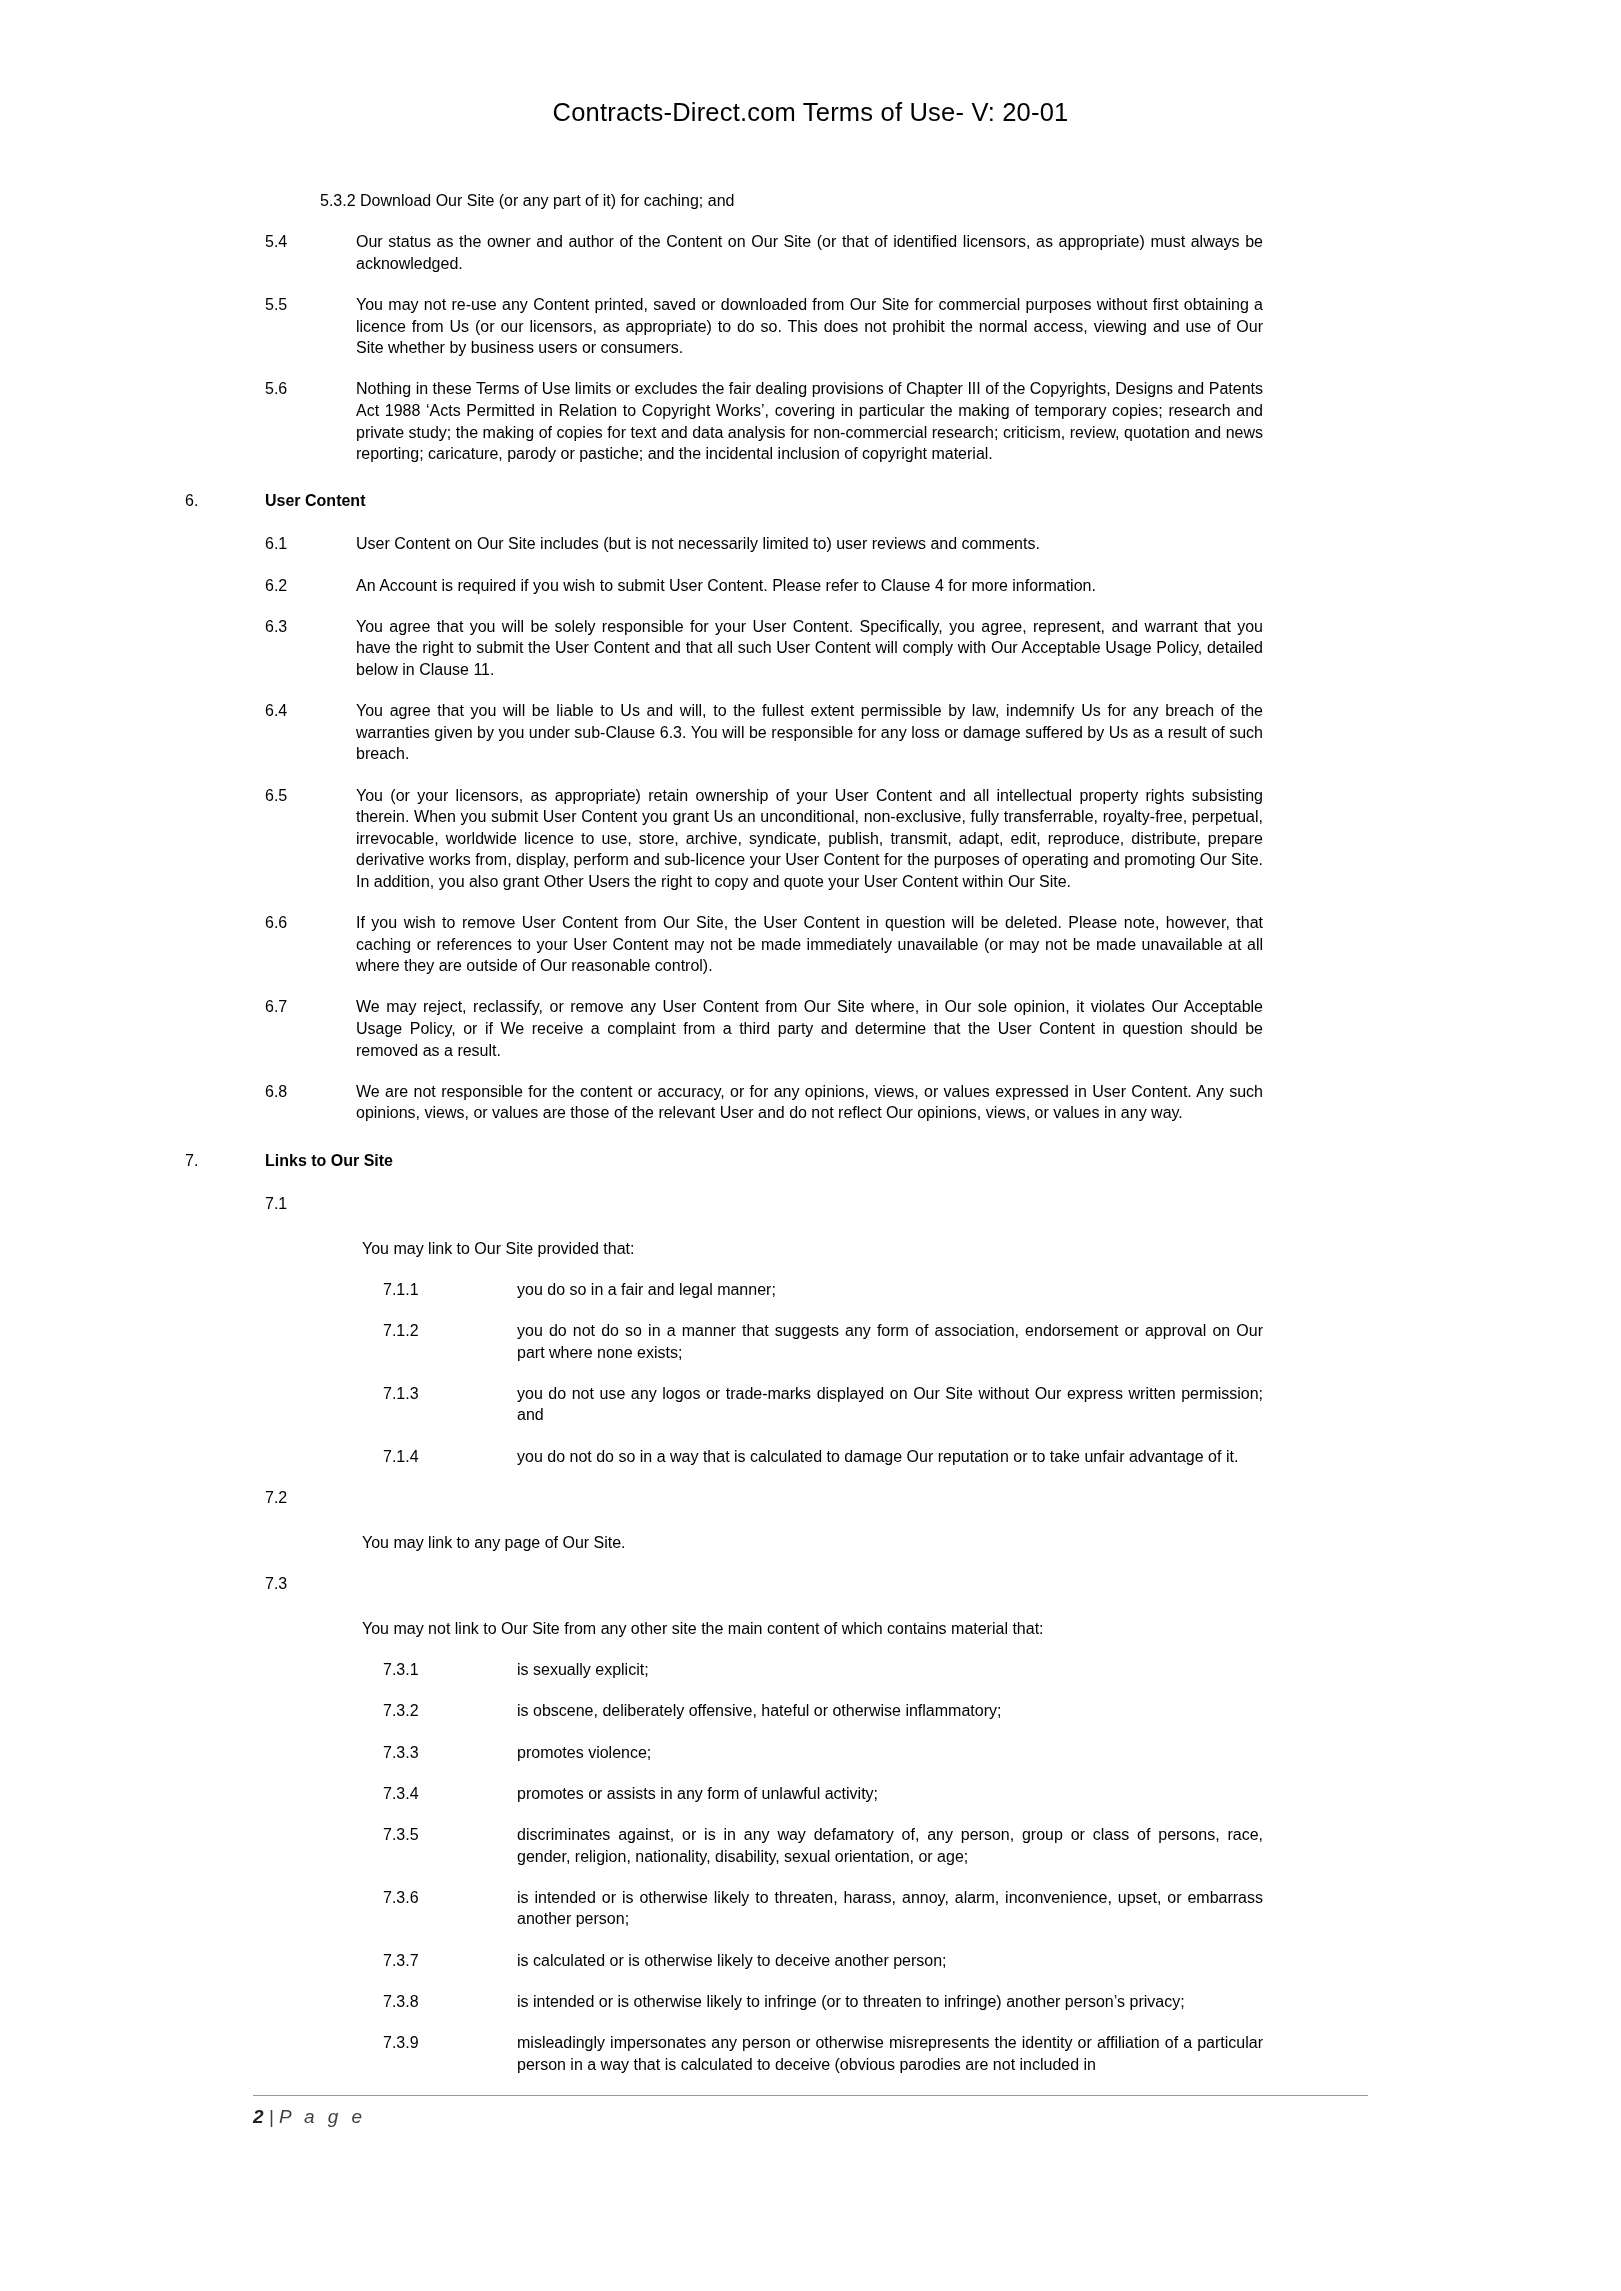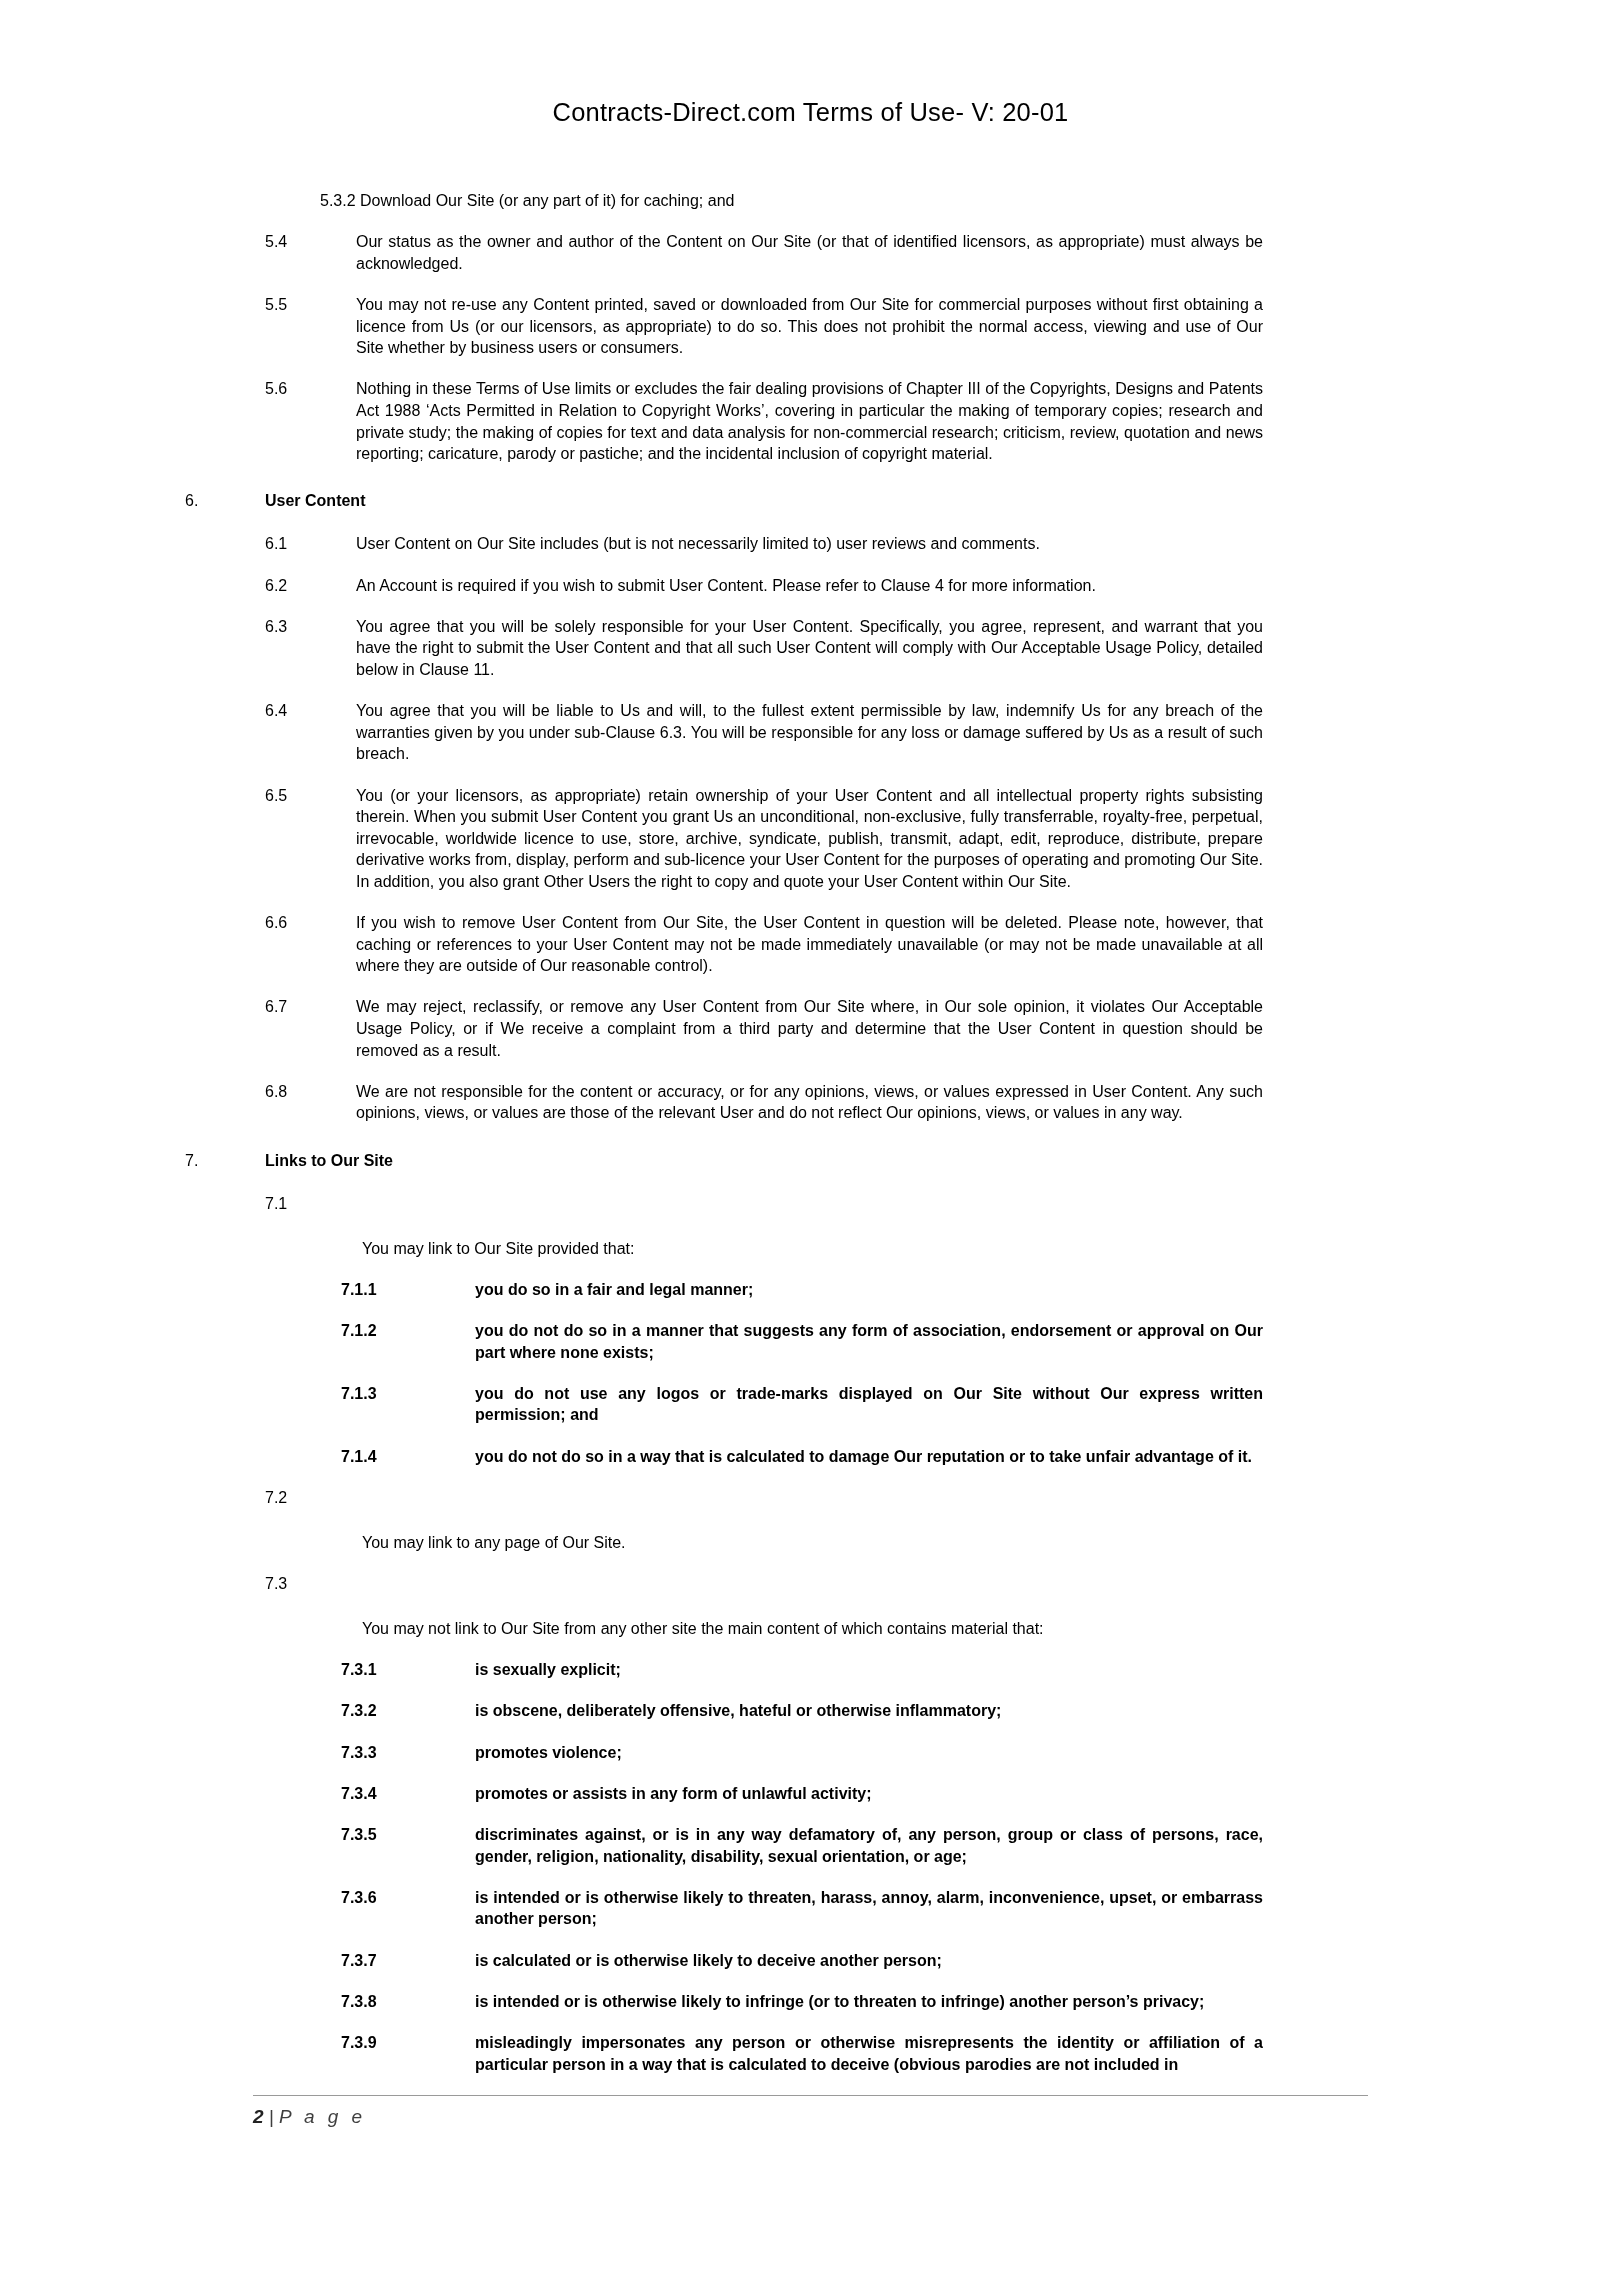--- a/index.html
+++ b/index.html
@@ -62,21 +62,21 @@
   
   .lvl3-inline {
     margin-left: 55px;
     margin-bottom: 19.6px;
     font-size: 16px;
     line-height: 21.6px;
     text-align: left;
   }
 
   
-  .lvl3 { margin-left: 76px; font-weight: bold; }
+  .lvl3 { margin-left: 118px; }
   .lvl3 .num { width: 98px; }
 
   
   .heading {
     display: flex;
     align-items: flex-start;
     margin-top: 25.5px;
     margin-bottom: 21.6px;
     margin-left: -80px;
   }

